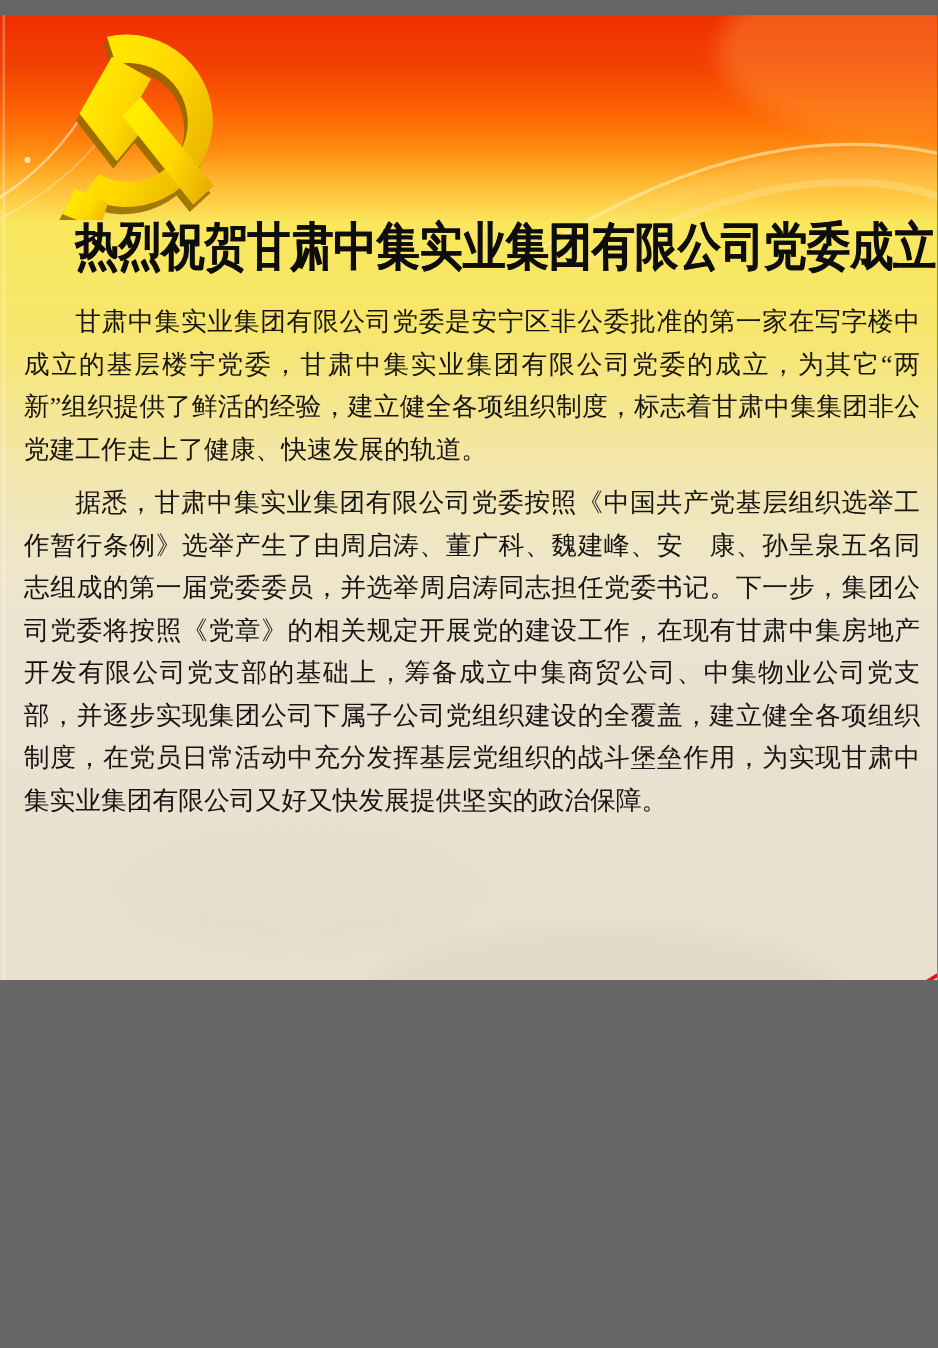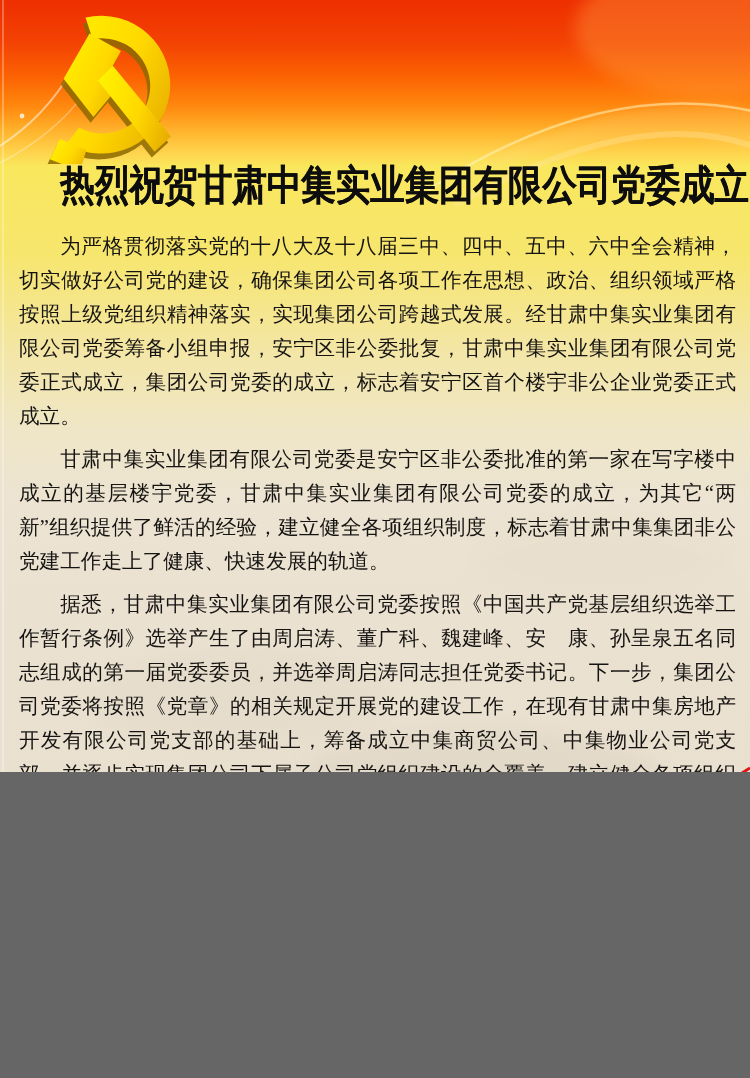--- a/index.html
+++ b/index.html
@@ -1,17 +1,17 @@
 <!DOCTYPE html>
 <html><head>
 <meta charset="utf-8">
 <style>
   html,body{margin:0;padding:0;background:#666;}
   .poster{
-    position:relative;width:750px;height:772px;overflow:hidden;margin:0 auto;
+    position:relative;width:750px;height:772px;overflow:hidden;margin:12px auto;
     font-family:"Liberation Serif", serif;
     background:linear-gradient(180deg,
       #ee2e00 0%, #f34203 5.5%, #fc6302 10%, #ff8b10 14%,
       #ffb42d 17%, #ffd04a 19.5%, #f9e75c 21.5%,
       #f7e66e 33%, #f3e6a8 46%, #efe6c8 56%,
       #ece3d2 65%, #eae1d1 80%, #e9e0cf 100%);
   }
   .edge-highlight{position:absolute;left:2px;top:0;bottom:0;width:2px;
     background:rgba(255,255,255,.28);z-index:6;}
   .deco{position:absolute;left:0;top:0;width:750px;height:1078px;z-index:2;pointer-events:none;}
@@ -76,21 +76,20 @@
         <path d="M30,144 l28,21 -14,23 -32,-23 z"></path>
         <path d="M52,74 L96,28 L128,58 L100,88 L114,100 L76,128 Z"></path>
         <path d="M92,86 L114,73 L162,174 L138,187 Z"></path>
       </g>
     </g>
   </svg>
 
   <h1 class="page-title">热烈祝贺甘肃中集实业集团有限公司党委成立</h1>
 
   <div class="content">
-    <p>为严格贯彻落实党的十八大及十八届三中、四中、五中、六中全会精神，切实做好公司党的建设，确保集团公司各项工作在思想、政治、组织领域严格按照上级党组织精神落实，实现集团公司跨越式发展。经甘肃中集实业集团有限公司党委筹备小组申报，安宁区非公委批复，甘肃中集实业集团有限公司党委正式成立，集团公司党委的成立，标志着安宁区首个楼宇非公企业党委正式成立。</p>
     <p>甘肃中集实业集团有限公司党委是安宁区非公委批准的第一家在写字楼中成立的基层楼宇党委，甘肃中集实业集团有限公司党委的成立，为其它“两新”组织提供了鲜活的经验，建立健全各项组织制度，标志着甘肃中集集团非公党建工作走上了健康、快速发展的轨道。</p>
     <p>据悉，甘肃中集实业集团有限公司党委按照《中国共产党基层组织选举工作暂行条例》选举产生了由周启涛、董广科、魏建峰、安　康、孙呈泉五名同志组成的第一届党委委员，并选举周启涛同志担任党委书记。下一步，集团公司党委将按照《党章》的相关规定开展党的建设工作，在现有甘肃中集房地产开发有限公司党支部的基础上，筹备成立中集商贸公司、中集物业公司党支部，并逐步实现集团公司下属子公司党组织建设的全覆盖，建立健全各项组织制度，在党员日常活动中充分发挥基层党组织的战斗堡垒作用，为实现甘肃中集实业集团有限公司又好又快发展提供坚实的政治保障。</p>
   </div>
 
   <svg class="deco" viewBox="0 0 750 1078">
     <defs>
       <linearGradient id="redG" x1="0" y1="0" x2="0" y2="1">
         <stop offset="0" stop-color="#ee1717"></stop>
         <stop offset=".5" stop-color="#dc0f0f"></stop>
         <stop offset="1" stop-color="#cf0d0d"></stop>

